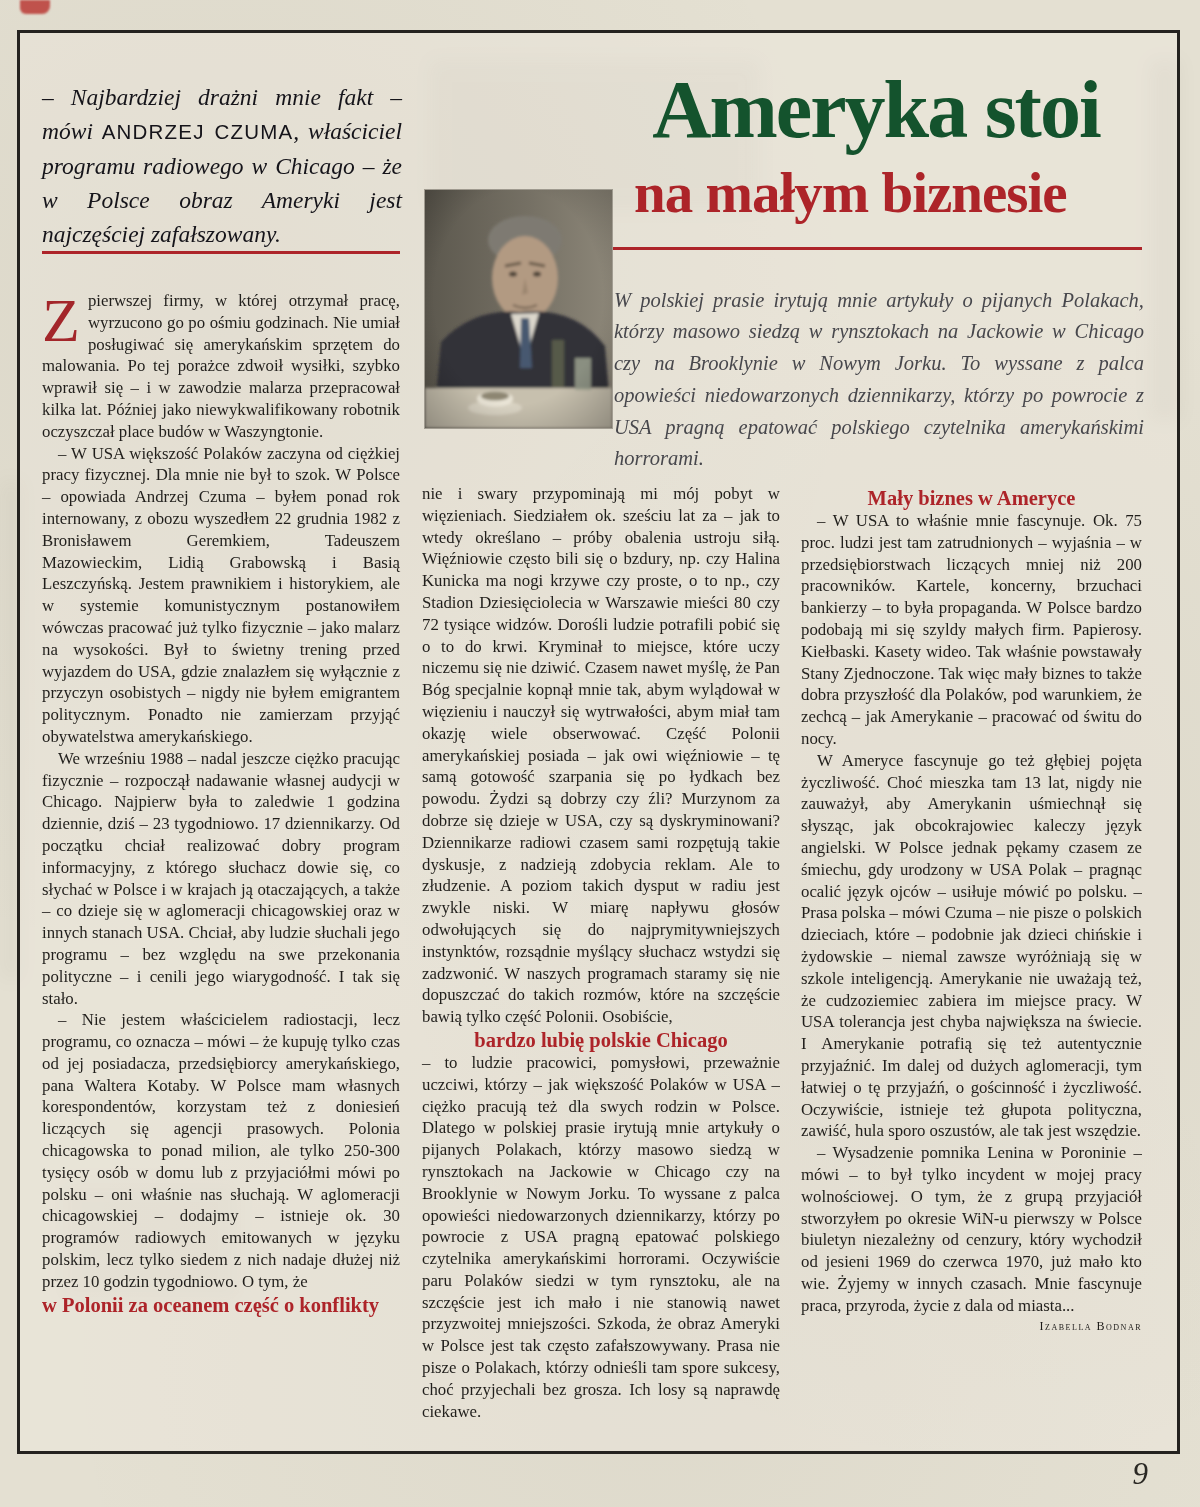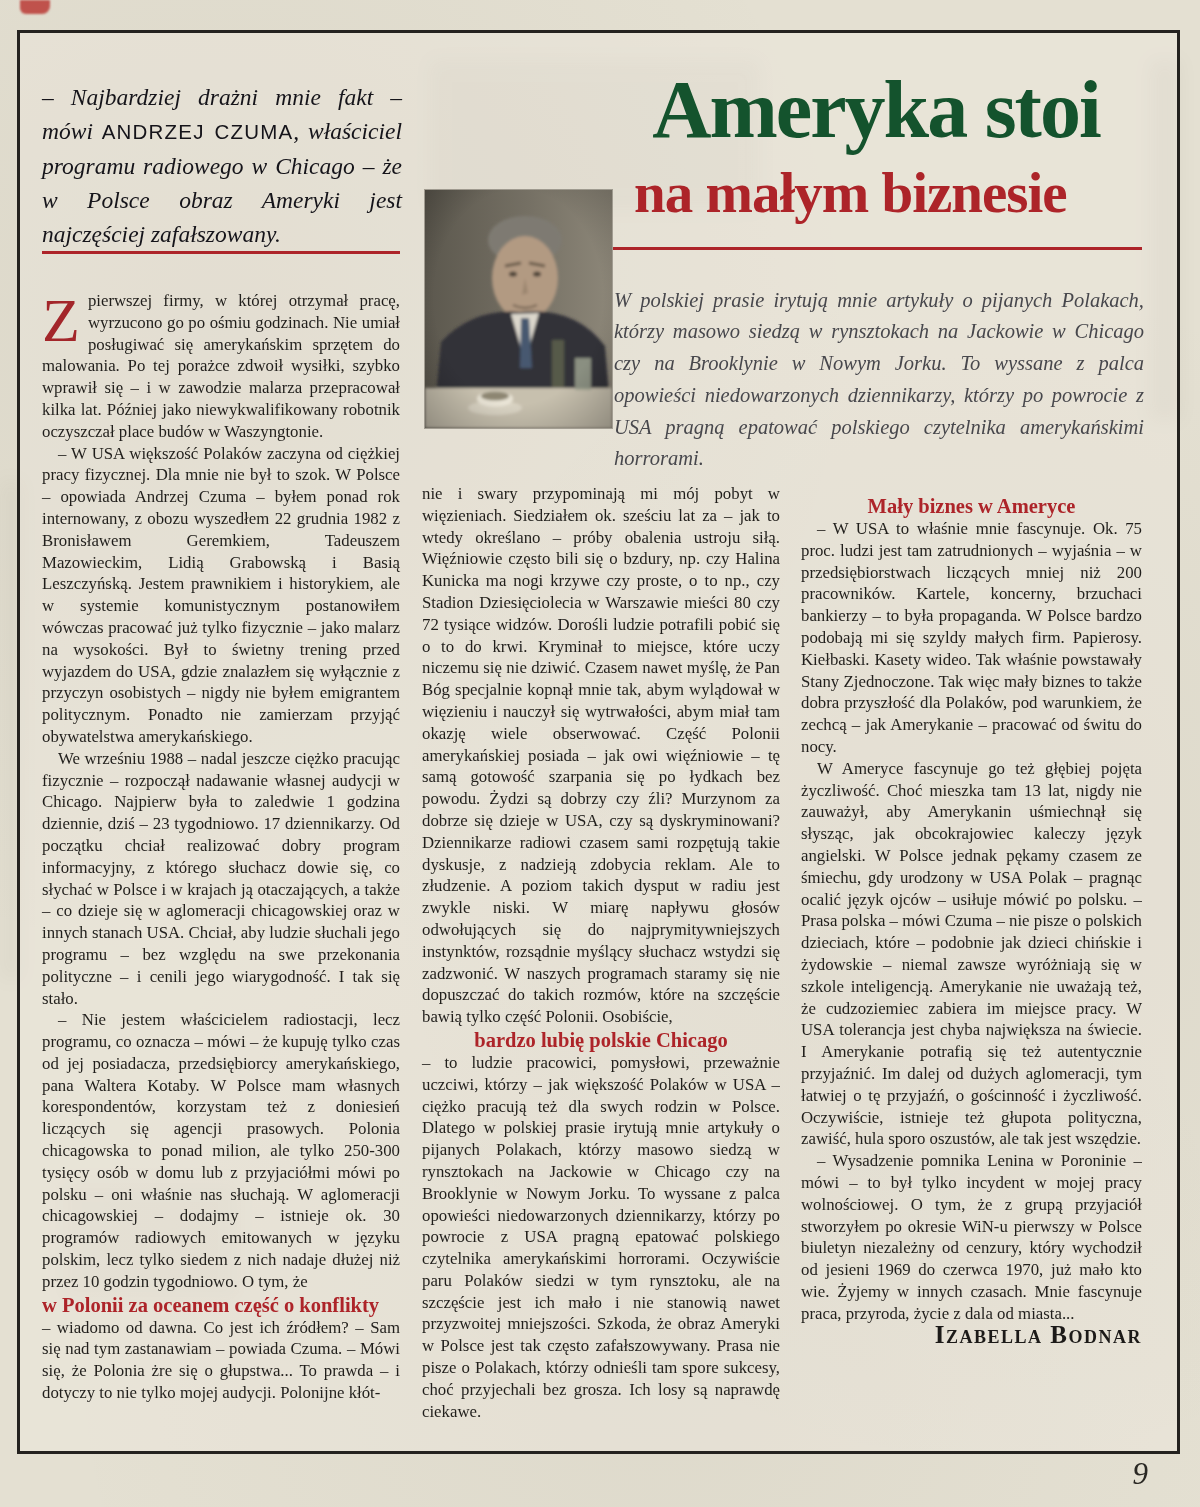--- a/index.html
+++ b/index.html
@@ -75,30 +75,30 @@
   .col p.noindent{text-indent:0;}
   .col1{left:42px;top:290px;width:358px;}
   .col2{left:422px;top:483px;width:358px;}
   .col3{left:801px;top:486px;width:341px;}
 
   .subhead{
     color:#ad2429;font-weight:bold;font-size:20.5px;line-height:24px;
     text-indent:0 !important;margin:16px 0 12px;text-align:left;
   }
   .col2 .subhead, .col3 .subhead{text-align:center;}
-  .col3 .subhead{margin-top:8px;}
+  .col3 .subhead{margin-top:0;}
 
   .dropcap{
     float:left;font-size:62px;line-height:52px;
     padding:4px 8px 0 0;color:#a3262a;
   }
 
   .byline{
     text-align:right;font-variant:small-caps;letter-spacing:1.5px;
-    font-size:25px;margin-top:8px;text-indent:0 !important;color:#1c1a18;font-weight:bold;
+    font-size:12px;margin-top:8px;text-indent:0 !important;color:#1c1a18;
   }
 
   .pagenum{
     left:1100px;top:1456px;width:48px;text-align:right;
     font-size:31px;font-style:italic;color:#2a2824;
   }
 </style>
 </head>
 <body>
 
@@ -158,21 +158,20 @@
 </div>
 
 <p class="abs intro">W polskiej prasie irytują mnie artykuły o pijanych Polakach, którzy masowo siedzą w rynsztokach na Jackowie w Chicago czy na Brooklynie w Nowym Jorku. To wyssane z palca opowieści niedowarzonych dziennikarzy, którzy po powrocie z USA pragną epatować polskiego czytelnika amerykańskimi horrorami.</p>
 
 <div class="abs col col1">
   <p class="noindent"><span class="dropcap">Z</span><span>pierwszej firmy, w której otrzymał pracę, wyrzucono go po ośmiu godzinach. Nie umiał posługiwać się amerykańskim sprzętem do malowania. Po tej porażce zdwoił wysiłki, szybko wprawił się – i w zawodzie malarza przepracował kilka lat. Później jako niewykwalifikowany robotnik oczyszczał place budów w Waszyngtonie.</span></p>
   <p>– W USA większość Polaków zaczyna od ciężkiej pracy fizycznej. Dla mnie nie był to szok. W Polsce – opowiada Andrzej Czuma – byłem ponad rok internowany, z obozu wyszedłem 22 grudnia 1982 z Bronisławem Geremkiem, Tadeuszem Mazowieckim, Lidią Grabowską i Basią Leszczyńską. Jestem prawnikiem i historykiem, ale w systemie komunistycznym postanowiłem wówczas pracować już tylko fizycznie – jako malarz na wysokości. Był to świetny trening przed wyjazdem do USA, gdzie znalazłem się wyłącznie z przyczyn osobistych – nigdy nie byłem emigrantem politycznym. Ponadto nie zamierzam przyjąć obywatelstwa amerykańskiego.</p>
   <p>We wrześniu 1988 – nadal jeszcze ciężko pracując fizycznie – rozpoczął nadawanie własnej audycji w Chicago. Najpierw była to zaledwie 1 godzina dziennie, dziś – 23 tygodniowo. 17 dziennikarzy. Od początku chciał realizować dobry program informacyjny, z którego słuchacz dowie się, co słychać w Polsce i w krajach ją otaczających, a także – co dzieje się w aglomeracji chicagowskiej oraz w innych stanach USA. Chciał, aby ludzie słuchali jego programu – bez względu na swe przekonania polityczne – i cenili jego wiarygodność. I tak się stało.</p>
   <p>– Nie jestem właścicielem radiostacji, lecz programu, co oznacza – mówi – że kupuję tylko czas od jej posiadacza, przedsiębiorcy amerykańskiego, pana Waltera Kotaby. W Polsce mam własnych korespondentów, korzystam też z doniesień liczących się agencji prasowych. Polonia chicagowska to ponad milion, ale tylko 250-300 tysięcy osób w domu lub z przyjaciółmi mówi po polsku – oni właśnie nas słuchają. W aglomeracji chicagowskiej – dodajmy – istnieje ok. 30 programów radiowych emitowanych w języku polskim, lecz tylko siedem z nich nadaje dłużej niż przez 10 godzin tygodniowo. O tym, że</p>
   <p class="subhead">w Polonii za oceanem część o konflikty</p>
-  <p class="noindent">– wiadomo od dawna. Co jest ich źródłem? – Sam się nad tym zastanawiam – powiada Czuma. – Mówi się, że Polonia żre się o głupstwa... To prawda – i dotyczy to nie tylko mojej audycji. Polonijne kłót-</p>
 </div>
 
 <div class="abs col col2">
   <p class="noindent">nie i swary przypominają mi mój pobyt w więzieniach. Siedziałem ok. sześciu lat za – jak to wtedy określano – próby obalenia ustroju siłą. Więźniowie często bili się o bzdury, np. czy Halina Kunicka ma nogi krzywe czy proste, o to np., czy Stadion Dziesięciolecia w Warszawie mieści 80 czy 72 tysiące widzów. Dorośli ludzie potrafili pobić się o to do krwi. Kryminał to miejsce, które uczy niczemu się nie dziwić. Czasem nawet myślę, że Pan Bóg specjalnie kopnął mnie tak, abym wylądował w więzieniu i nauczył się wytrwałości, abym miał tam okazję wiele obserwować. Część Polonii amerykańskiej posiada – jak owi więźniowie – tę samą gotowość szarpania się po łydkach bez powodu. Żydzi są dobrzy czy źli? Murzynom za dobrze się dzieje w USA, czy są dyskryminowani? Dziennikarze radiowi czasem sami rozpętują takie dyskusje, z nadzieją zdobycia reklam. Ale to złudzenie. A poziom takich dysput w radiu jest zwykle niski. W miarę napływu głosów odwołujących się do najprymitywniejszych instynktów, rozsądnie myślący słuchacz wstydzi się zadzwonić. W naszych programach staramy się nie dopuszczać do takich rozmów, które na szczęście bawią tylko część Polonii. Osobiście,</p>
   <p class="subhead">bardzo lubię polskie Chicago</p>
   <p class="noindent">– to ludzie pracowici, pomysłowi, przeważnie uczciwi, którzy – jak większość Polaków w USA – ciężko pracują też dla swych rodzin w Polsce. Dlatego w polskiej prasie irytują mnie artykuły o pijanych Polakach, którzy masowo siedzą w rynsztokach na Jackowie w Chicago czy na Brooklynie w Nowym Jorku. To wyssane z palca opowieści niedowarzonych dziennikarzy, którzy po powrocie z USA pragną epatować polskiego czytelnika amerykańskimi horrorami. Oczywiście paru Polaków siedzi w tym rynsztoku, ale na szczęście jest ich mało i nie stanowią nawet przyzwoitej mniejszości. Szkoda, że obraz Ameryki w Polsce jest tak często zafałszowywany. Prasa nie pisze o Polakach, którzy odnieśli tam spore sukcesy, choć przyjechali bez grosza. Ich losy są naprawdę ciekawe.</p>
 </div>
 
 <div class="abs col col3">
   <p class="subhead">Mały biznes w Ameryce</p>

